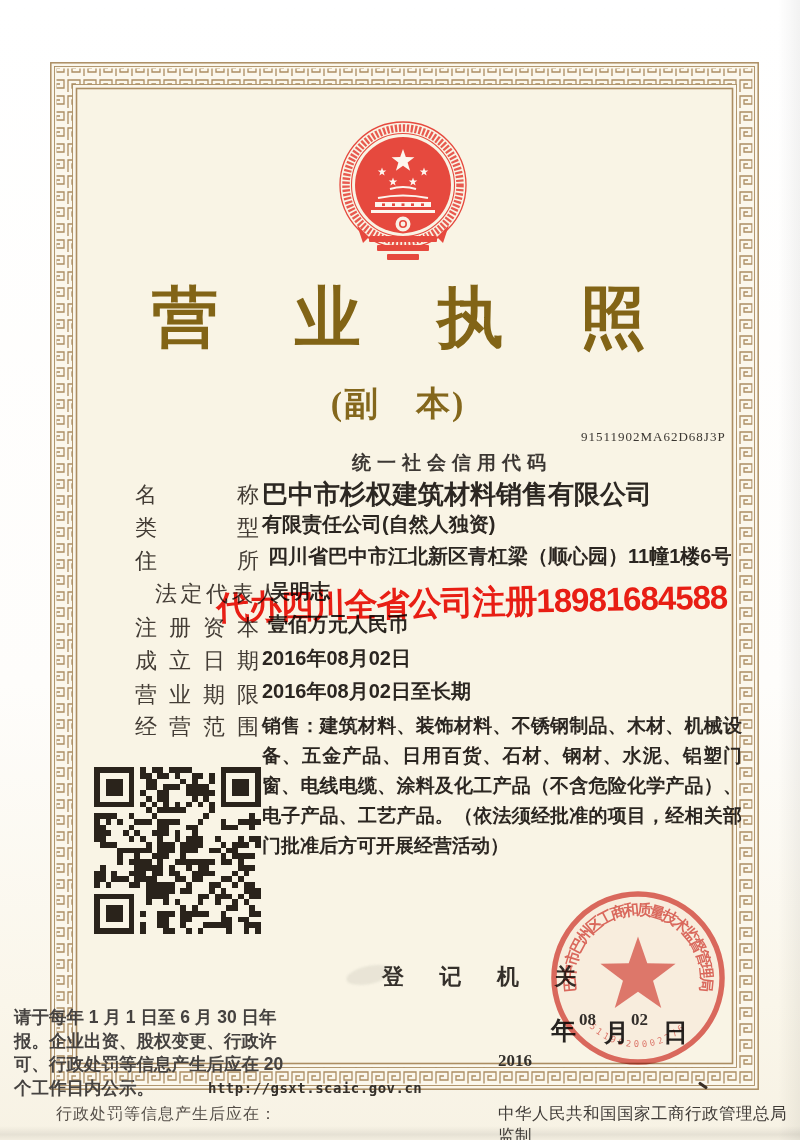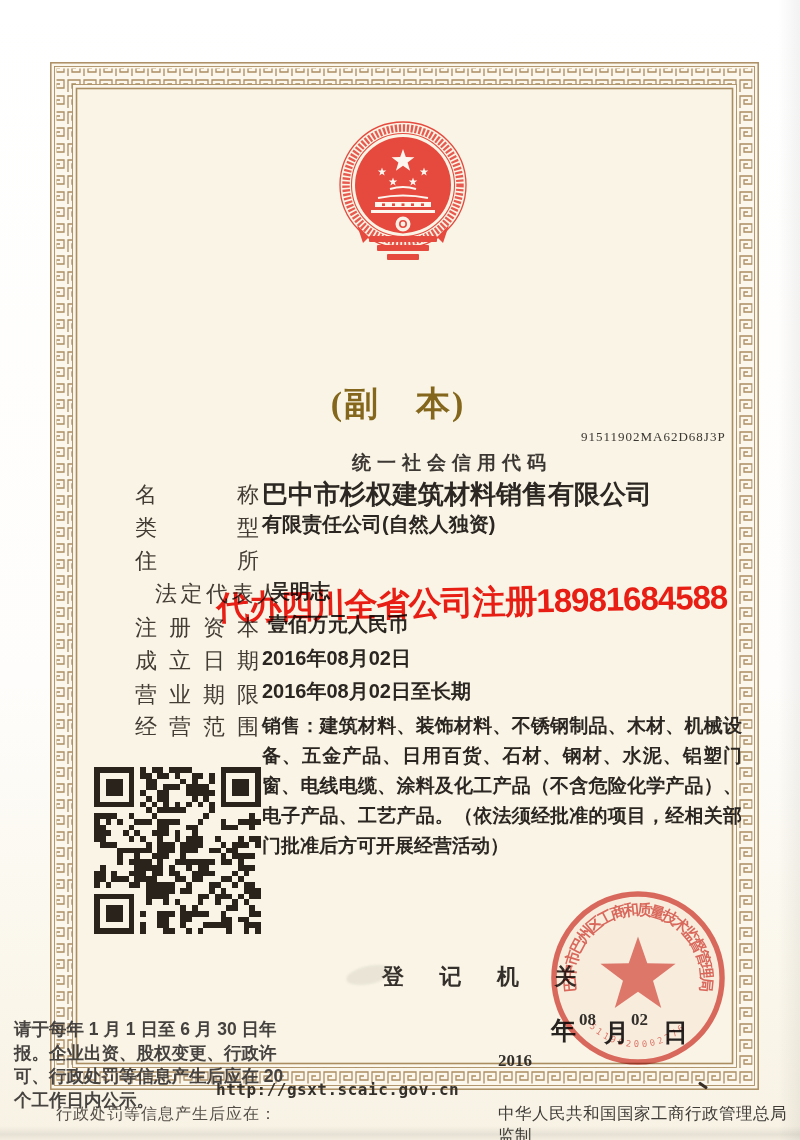--- a/index.html
+++ b/index.html
@@ -14,23 +14,23 @@
   .cc-code{left:549px;top:429px;font-size:13px;color:#3a3631;letter-spacing:1px;margin-left:32px;}
   .flabel{width:124px;font-size:22px;color:#433c35;text-align:justify;line-height:1.15;height:28px;overflow:hidden;}
   .flabel::after{content:'';display:inline-block;width:100%;}
   .fval-kai{font-size:26px;font-weight:600;color:#2c2722;}
   .fval-hei{font-family:"Liberation Sans",sans-serif;font-size:20px;font-weight:bold;color:#2b2621;}
   .scope{width:480px;font-family:Liberation Sans, sans-serif;font-size:19px;font-weight:bold;color:#2b2621;line-height:30px;text-align:justify;}
   .watermark{left:216px;top:586px;font-family:"Liberation Sans",sans-serif;font-size:33px;font-weight:bold;color:#ee1f16;transform:rotate(-1.2deg);transform-origin:left top;mix-blend-mode:multiply;letter-spacing:-1px;white-space:nowrap;}
   .regorg{left:382px;top:942px;font-size:22px;font-weight:600;color:#35302b;letter-spacing:15px;margin-top:20px;}
   .d-num{font-size:17px;font-weight:600;color:#33302c;}
   .d-unit{font-size:25px;font-weight:bold;color:#262320;font-family:"Liberation Serif",serif;}
-  .notice{left:14px;top:1006px;width:270px;font-family:"Liberation Sans",sans-serif;font-size:17.5px;font-weight:bold;color:#454240;line-height:23.5px;margin-top:12px;}
+  .notice{left:14px;top:1006px;width:270px;font-family:"Liberation Sans",sans-serif;font-size:17.5px;font-weight:bold;color:#454240;line-height:23.5px;}
   .site-label{left:56px;top:1104px;font-size:16px;color:#56504a;letter-spacing:1px;}
-  .site-url{left:216px;top:1080px;font-family:"DejaVu Sans Mono",monospace;font-size:16px;font-weight:bold;color:#34302b;letter-spacing:0.5px;}
+  .site-url{left:208px;top:1080px;font-family:"DejaVu Sans Mono",monospace;font-size:14px;font-weight:bold;color:#34302b;letter-spacing:0.5px;}
   .authority{left:498px;top:1103px;font-size:16.5px;color:#3f3b37;letter-spacing:0.5px;}
   .seal-wrap{left:549px;top:889px;width:178px;height:178px;mix-blend-mode:multiply;opacity:0.92;}
   .smudge{left:346px;top:966px;width:46px;height:18px;background:rgba(90,85,80,0.10);border-radius:50%;transform:rotate(-12deg);filter:blur(1px);}
   .pen-mark{left:698px;top:1084px;width:10px;height:3px;background:#3a2f26;transform:rotate(35deg);border-radius:1px;}
   .edge-shade-right{right:0;top:0;width:22px;height:1140px;background:linear-gradient(90deg,rgba(0,0,0,0) 0%,rgba(0,0,0,0.05) 100%);}
   .edge-shade-bottom{left:0;top:1126px;width:800px;height:14px;background:linear-gradient(180deg,rgba(0,0,0,0) 0%,rgba(0,0,0,0.07) 60%,rgba(0,0,0,0.02) 100%);}
 </style>
 </head>
 <body>
 
@@ -88,32 +88,34 @@
 
     <g fill="#e6493e">
       <rect x="-34" y="51" width="68" height="6" rx="1"></rect>
       <rect x="-26" y="60" width="52" height="6" rx="1"></rect>
       <rect x="-16" y="69" width="32" height="6" rx="1"></rect>
       <path d="M-46,40 L-34,52 L-40,58 Z"></path>
       <path d="M46,40 L34,52 L40,58 Z"></path>
     </g>
   </svg>
 
+  <div class="abs title">营 业 执 照</div>
   <div class="abs subtitle">(副　本)</div>
 
   <div class="abs cc-label">统一社会信用代码</div>
   <div class="abs cc-code">91511902MA62D68J3P</div>
 
   <div class="abs flabel" style="left:135px;top:482px;">名称</div>
   <div class="abs fval-kai" style="left:262px;top:477px;">巴中市杉权建筑材料销售有限公司</div>
 
   <div class="abs flabel" style="left:135px;top:515px;">类型</div>
   <div class="abs fval-hei" style="left:262px;top:511px;">有限责任公司(自然人独资)</div>
 
   <div class="abs flabel" style="left:135px;top:548px;">住所</div>
+  <div class="abs fval-hei" style="left:268px;top:543px;">四川省巴中市江北新区青杠梁（顺心园）11幢1楼6号</div>
 
   <div class="abs flabel" style="left:135px;top:581px;margin-left:20px;">法定代表人</div>
   <div class="abs fval-kai" style="left:270px;top:578px;font-size:20px;">吴明志</div>
 
   <div class="abs flabel" style="left:135px;top:615px;">注册资本</div>
   <div class="abs fval-hei" style="left:268px;top:611px;">壹佰万元人民币</div>
 
   <div class="abs flabel" style="left:135px;top:648px;">成立日期</div>
   <div class="abs fval-hei" style="left:262px;top:645px;">2016年08月02日</div>
 

